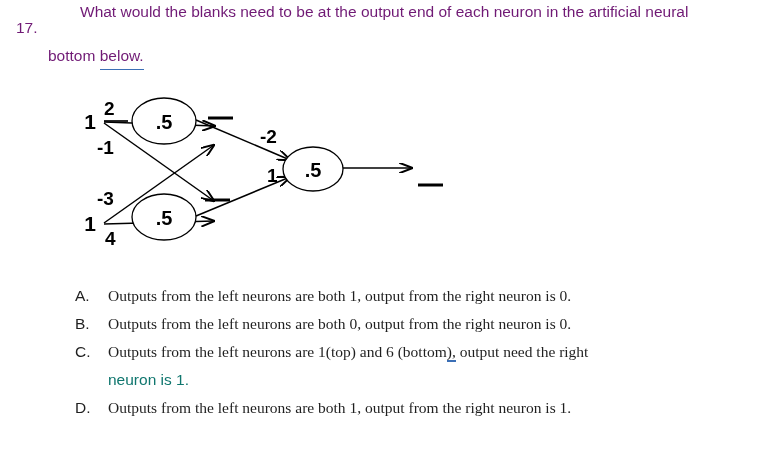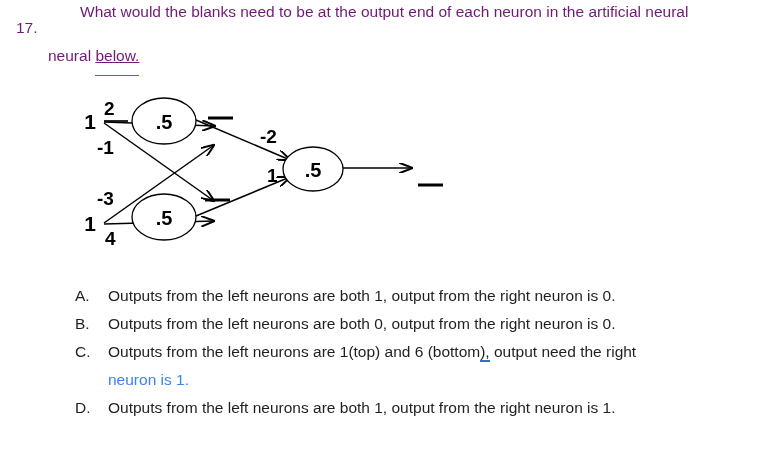--- a/index.html
+++ b/index.html
@@ -39,22 +39,21 @@
     left: 48px;
     top: 2px;
     margin-left: 32px;
   }
   #question-text-line2 {
     left: 48px;
     top: 46px;
   }
   .spell-underline {
     border-bottom: 1.5px solid #3b6fb6;
-    padding-bottom: 11px;
-    text-decoration: underline;
+    padding-bottom: 5px;
   }
   .grammar-underline {
     border-bottom: 2px double #3b6fb6;
     padding-bottom: 0px;
   }
 
   
   #nn-diagram {
     position: absolute;
     left: 0;
@@ -93,37 +92,38 @@
     color: #1f1f1f;
     white-space: pre;
   }
   .option-text {
     position: absolute;
     left: 108px;
     font-size: 15.5px;
     line-height: 20px;
     color: #1f1f1f;
     white-space: pre;
+    font-family: Liberation Serif, serif;
   }
   .option-text-cont {
     position: absolute;
     left: 108px;
     font-size: 15.5px;
     line-height: 20px;
-    color: #3b82f6;
+    color: #0f766e;
     white-space: pre;
   }
 </style>
 </head>
 <body>
 
 <div id="question-block">
   <div class="q-line" id="question-number">17.</div>
   <div class="q-line" id="question-text-line1">What would the blanks need to be at the output end of each neuron in the artificial neural</div>
-  <div class="q-line" id="question-text-line2"><span>neural </span><span class="spell-underline">below.</span></div>
+  <div class="q-line" id="question-text-line2"><span>bottom </span><span class="spell-underline">below.</span></div>
 </div>
 
 <div id="nn-diagram">
   <svg width="600" height="175" viewBox="0 0 600 175" xmlns="http://www.w3.org/2000/svg">
     <defs>
       <marker id="arrowhead" markerWidth="9" markerHeight="7" refX="8.5" refY="3.5" orient="auto">
         <path d="M0,0 L9,3.5 L0,7" fill="none" stroke="#000000" stroke-width="1.3"></path>
       </marker>
     </defs>
 

